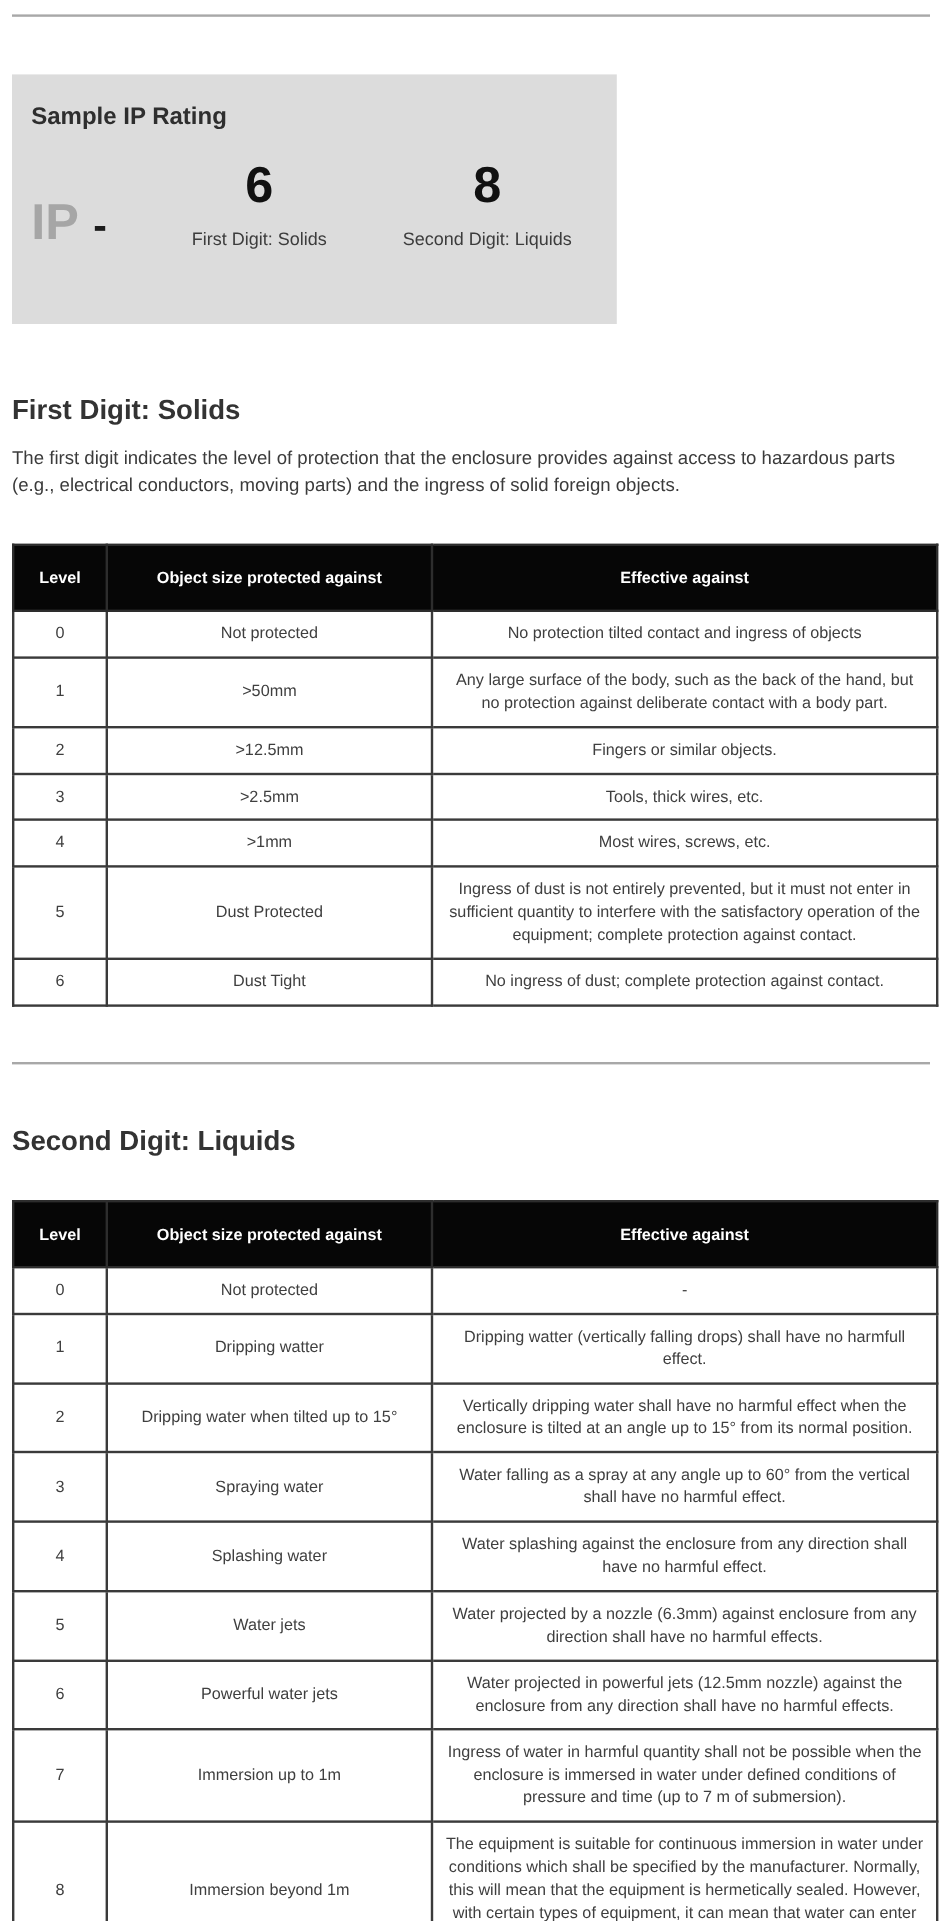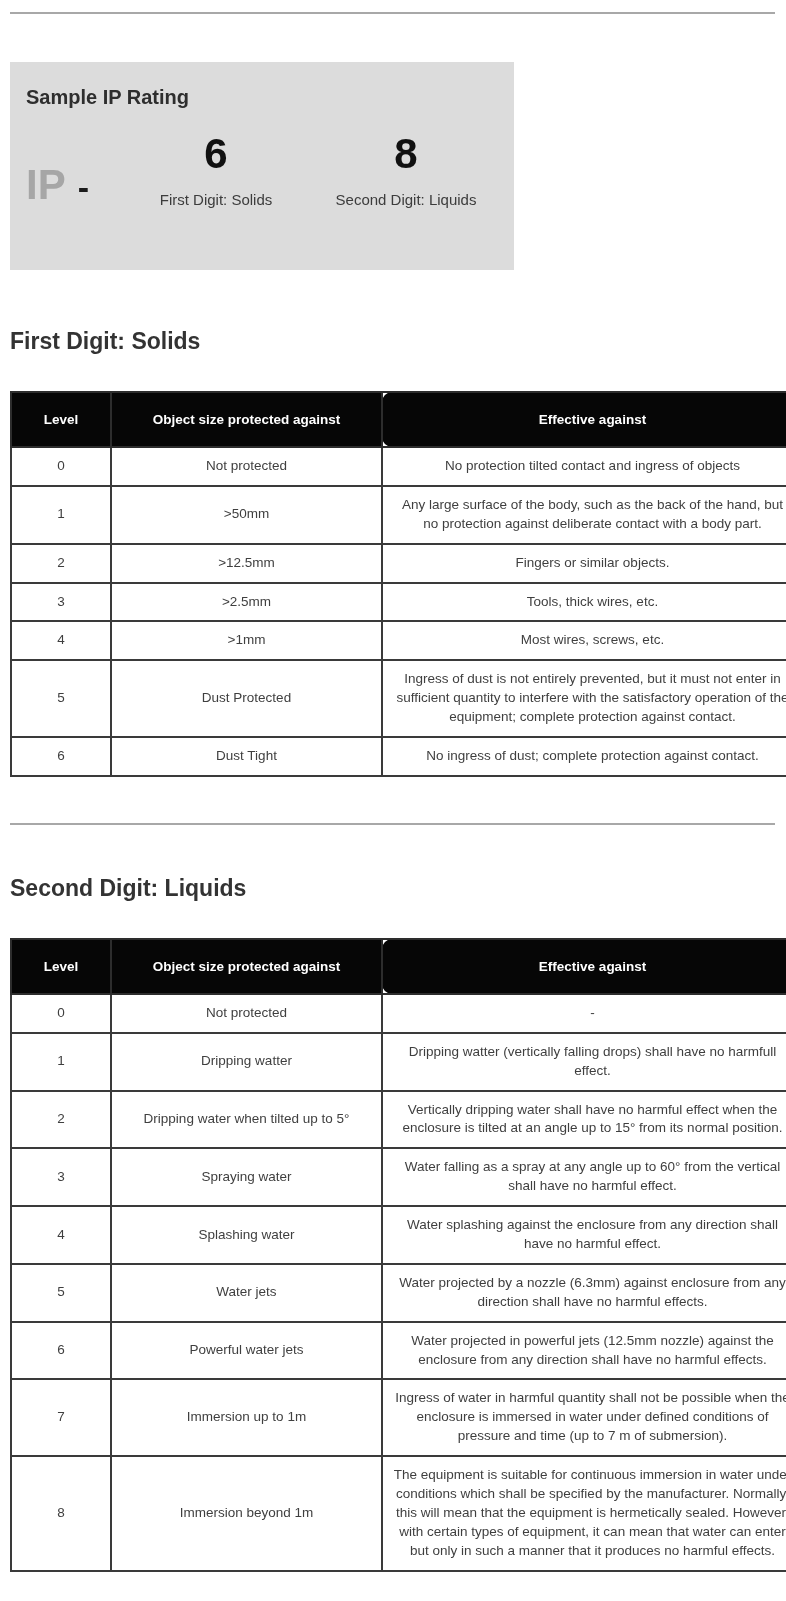--- a/index.html
+++ b/index.html
@@ -102,23 +102,23 @@
   .ip-table td {
     border: 2px solid #3a3a3a;
     font-size: 13.5px;
     color: #3f3f3f;
     text-align: center;
     vertical-align: middle;
     padding: 9px 10px;
     line-height: 1.4;
     background: #ffffff;
   }
-  .ip-table .col0 { width: 100px; }
+  .ip-table .col0 { width: 78px; }
   .ip-table .col1 { width: 271px; margin-top: 24px; }
-  .ip-table .col2 { width: 421px; border-radius: 10px; }
+  .ip-table .col2 { width: 421px; }
 </style>
 </head>
 <body>
 
 <div class="page">
 
   <hr class="rule top">
 
   <div class="sample-box">
     <h2 class="sample-title">Sample IP Rating</h2>
@@ -131,20 +131,21 @@
         <div class="digit-caption">First Digit: Solids</div>
       </div>
       <div class="digit-col">
         <div class="big-digit">8</div>
         <div class="digit-caption">Second Digit: Liquids</div>
       </div>
     </div>
   </div>
 
   <h1 class="section-heading first">First Digit: Solids</h1>
+  <p class="section-intro">The first digit indicates the level of protection that the enclosure provides against access to hazardous parts (e.g., electrical conductors, moving parts) and the ingress of solid foreign objects.</p>
 
   <table class="ip-table">
       <thead>
         <tr>
           <th class="col0">Level</th>
           <th class="col1">Object size protected against</th>
           <th class="col2">Effective against</th>
         </tr>
       </thead>
       <tbody>
@@ -204,21 +205,21 @@
           <td class="col1">Not protected</td>
           <td class="col2">-</td>
         </tr>
         <tr>
           <td class="col0">1</td>
           <td class="col1">Dripping watter</td>
           <td class="col2">Dripping watter (vertically falling drops) shall have no harmfull effect.</td>
         </tr>
         <tr>
           <td class="col0">2</td>
-          <td class="col1">Dripping water when tilted up to 5°</td>
+          <td class="col1">Dripping water when tilted up to 15°</td>
           <td class="col2">Vertically dripping water shall have no harmful effect when the enclosure is tilted at an angle up to 15° from its normal position.</td>
         </tr>
         <tr>
           <td class="col0">3</td>
           <td class="col1">Spraying water</td>
           <td class="col2">Water falling as a spray at any angle up to 60° from the vertical shall have no harmful effect.</td>
         </tr>
         <tr>
           <td class="col0">4</td>
           <td class="col1">Splashing water</td>

